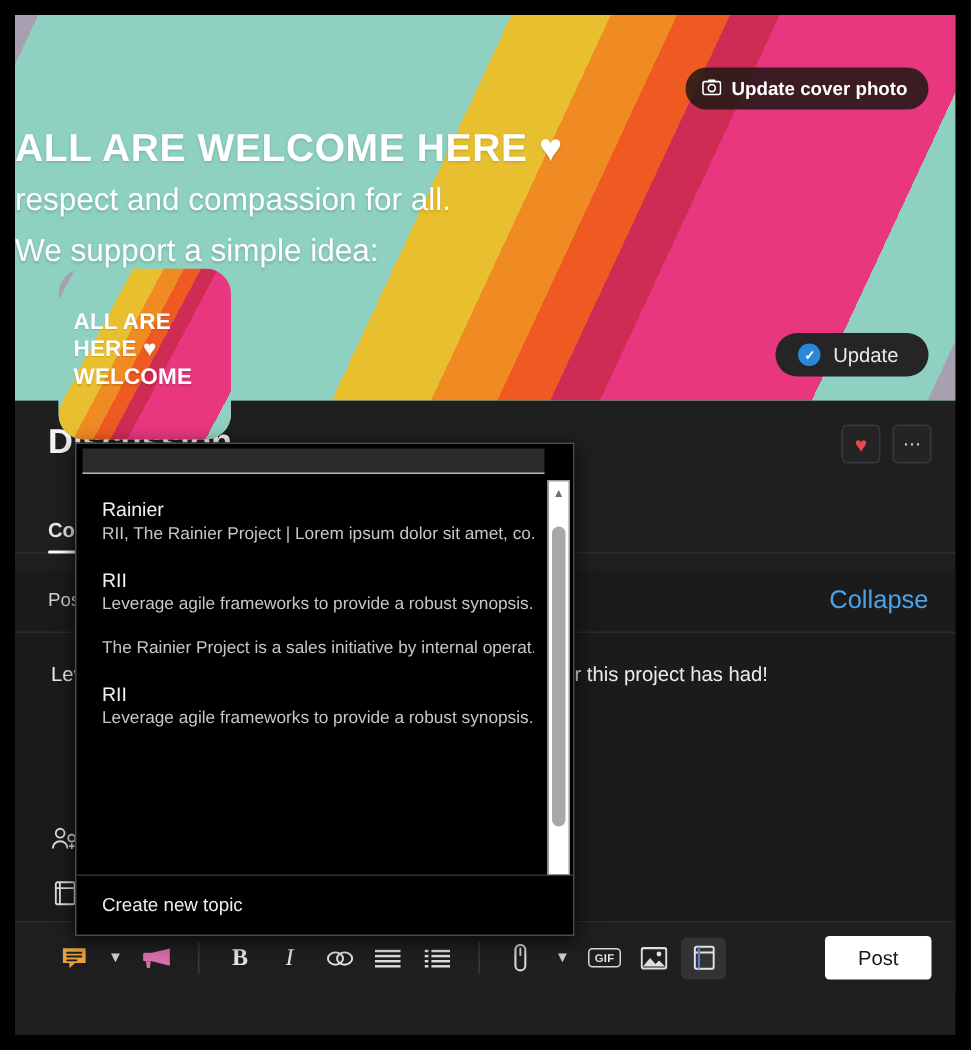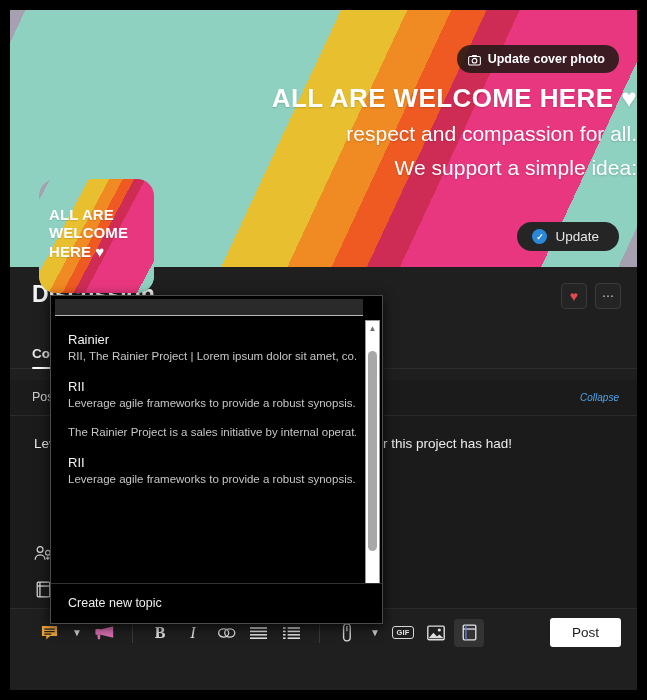--- a/index.html
+++ b/index.html
@@ -42,21 +42,21 @@
         #ef5a22 400px, #ef5a22 432px,
         #cf2c55 432px, #cf2c55 462px,
         #e8377f 462px, #e8377f 590px,
         #8ed1c0 590px, #8ed1c0 660px,
         #a6a0b0 660px, #a6a0b0 700px,
         #8ed1c0 700px, #8ed1c0 900px);
   }
   .cover-text {
     position: absolute;
     left: 0; right: 0; top: 72px;
-    text-align: right;
+    text-align: left;
     color: #ffffff;
     z-index: 3;
     text-shadow: 0 1px 2px rgba(0,0,0,.18);
   }
   .cover-title {
     font-size: 26px;
     font-weight: 700;
     letter-spacing: .4px;
     line-height: 1.25;
   }
@@ -65,21 +65,21 @@
     font-weight: 400;
     line-height: 1.45;
     margin-top: 4px;
   }
 
   .update-cover-btn {
     position: absolute;
     right: 18px; top: 35px;
     z-index: 5;
     display: flex;
-    align-items: flex-end;
+    align-items: flex-start;
     gap: 7px;
     background: rgba(32,24,20,.86);
     color: #fff;
     border-radius: 16px;
     padding: 7px 14px 7px 11px;
     font-size: 12.5px;
     font-weight: 700;
     cursor: pointer;
   }
   .joined-btn {
@@ -203,24 +203,23 @@
     align-items: center;
     justify-content: space-between;
     padding: 10px 18px 11px 22px;
     border-bottom: 1px solid #2b2b2b;
   }
   .post-head-label {
     font-size: 12.5px;
     color: #cfcfcf;
   }
   .collapse-link {
-    font-size: 10px;
+    font-size: 17px;
     color: #4da3e8;
     cursor: pointer;
-    font-style: italic;
   }
   .post-body {
     padding: 18px 20px 10px 24px;
     min-height: 125px;
     font-size: 13.5px;
     color: #ececec;
     line-height: 1.5;
   }
 
   .mention-row {
@@ -393,22 +392,22 @@
     <div class="joined-btn">
       <span class="check-circle">✓</span>
       <span>Update</span>
     </div>
   </div>
 
   <div class="avatar">
     <div class="avatar-bg"></div>
     <div class="avatar-text">
       <div>ALL ARE</div>
+      <div>HERE ♥</div>
       <div>WELCOME</div>
-      <div>HERE ♥</div>
     </div>
   </div>
 
   <div class="page-header">
     <div class="page-title">Discussion</div>
     <div class="header-actions">
       <div class="hdr-btn">
         <span class="heart-red">♥</span>
       </div>
       <div class="hdr-btn">

